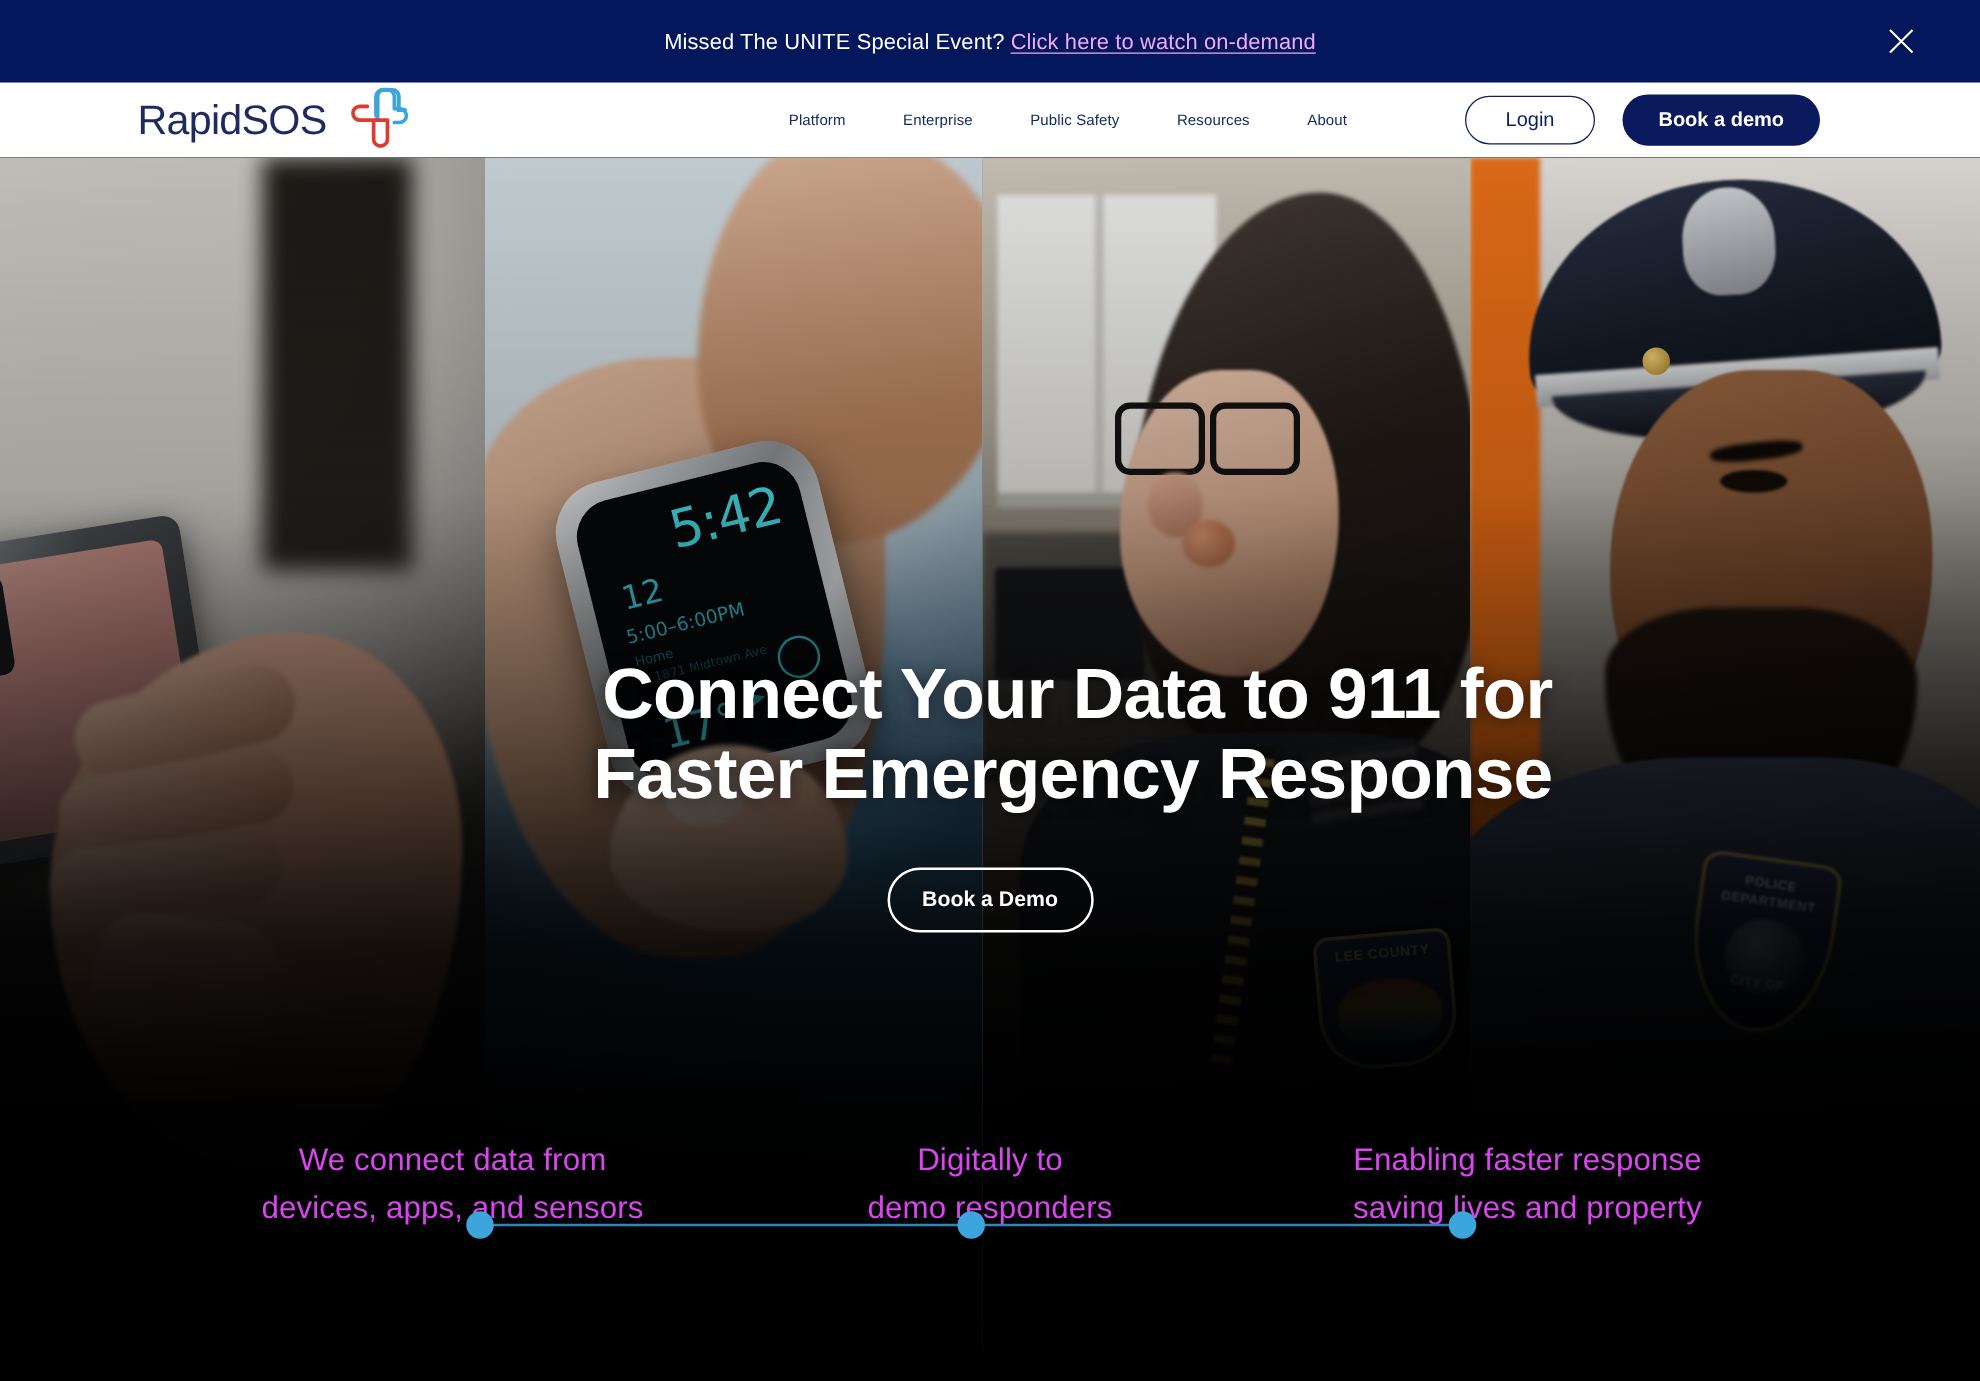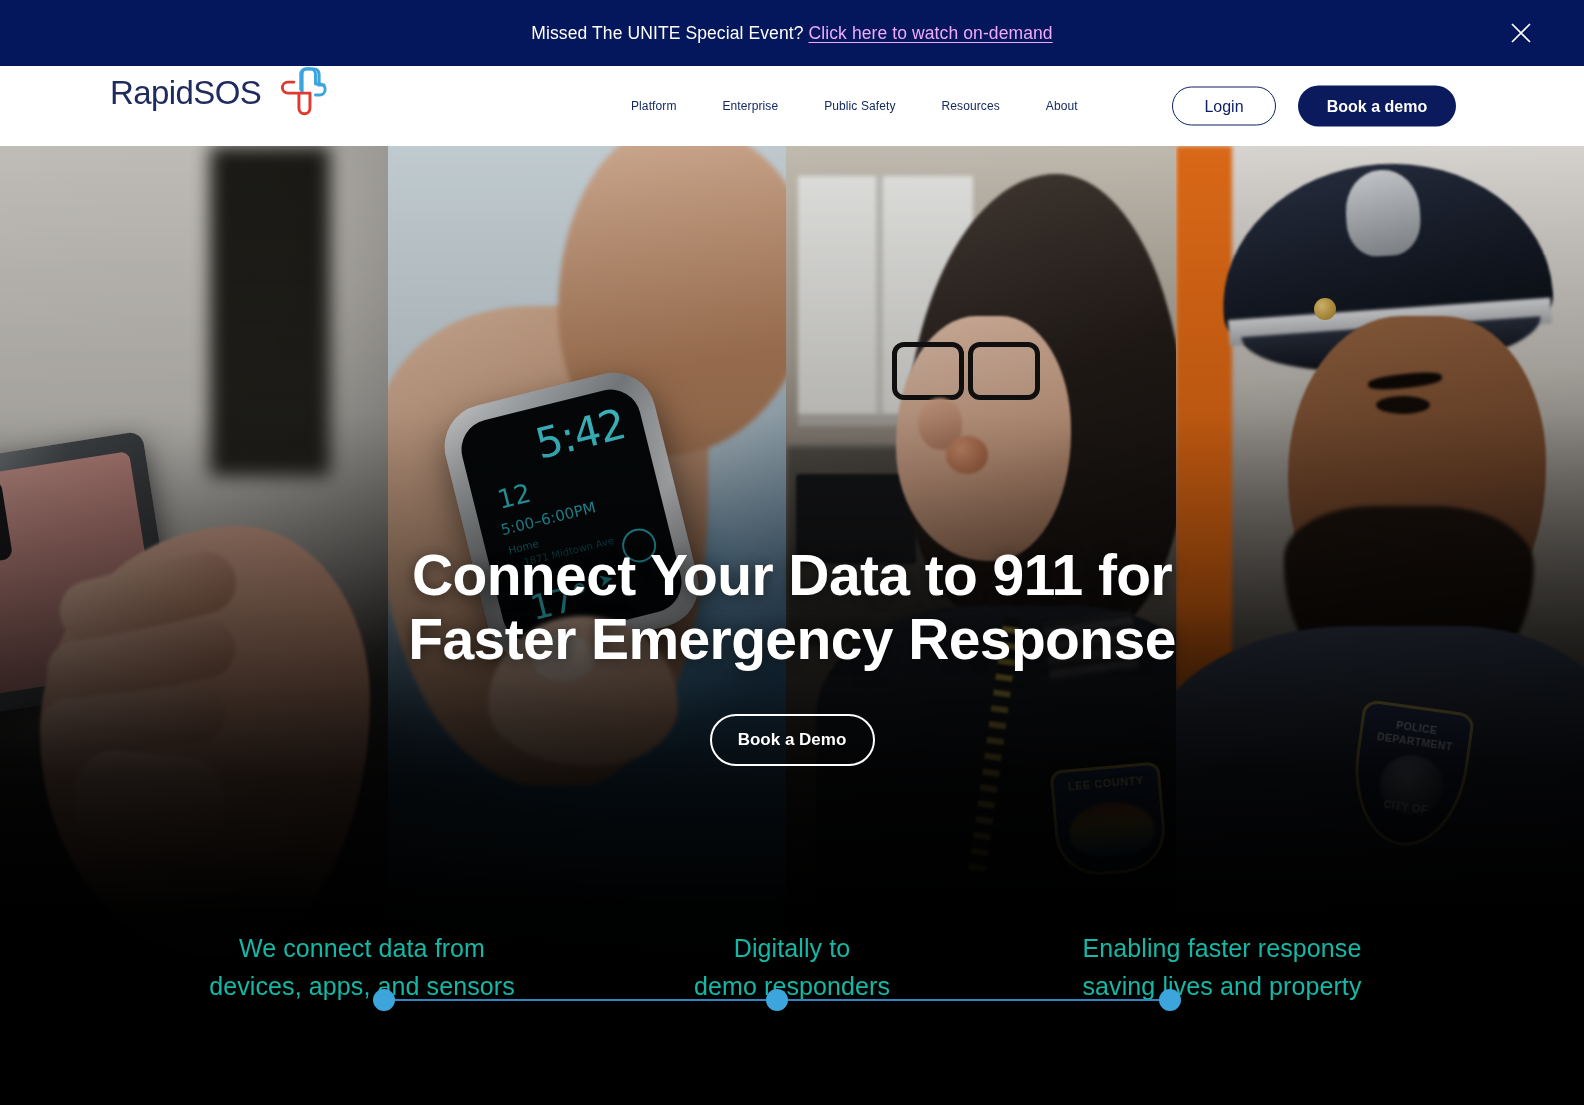--- a/index.html
+++ b/index.html
@@ -25,22 +25,22 @@
   }
   .banner-close{
     position:absolute; right:48px; top:50%; transform:translateY(-50%);
     width:30px; height:30px; cursor:pointer;
     display:flex; align-items:center; justify-content:center;
   }
   .banner-close svg{ display:block; }
 
   
   .header{
-    height:80px; width:100%; background:#fff;
-    display:flex; align-items:flex-start; position:relative;
+    height:60px; width:100%; background:#fff;
+    display:flex; align-items:center; position:relative;
   }
   .logo{
     display:flex; align-items:center; gap:14px;
     margin-left:110px; cursor:pointer; text-decoration:none;
   }
   .logo-word{
     font-size:33px; color:#1f2a5e; letter-spacing:-0.6px;
     font-weight:400;
   }
   .logo-mark{ width:52px; height:54px; display:block; }
@@ -297,35 +297,35 @@
   .polpatch .seal{ position:absolute; left:24px; top:46px; width:64px; height:60px;
     border-radius:50%; background:radial-gradient(circle at 40% 38%,#9aa2b5,#3d4459 72%); filter:blur(1.1px); }
 
   
   .hero-copy{
     position:absolute; left:0; right:0; top:398px; text-align:center; z-index:5;
   }
   .hero-title{
     color:#fff; font-weight:bold; font-size:57px; line-height:1.12;
     letter-spacing:-.6px; text-shadow:0 2px 14px rgba(0,0,0,.55);
-    max-width:900px; margin:0 auto;
+    max-width:900px; margin:0 auto;text-align:right;
   }
   .hero-cta{
     display:inline-flex; align-items:center; justify-content:center;
     margin-top:42px; width:165px; height:52px; border-radius:27px;
     border:2px solid #ffffff; background:transparent; color:#fff;
     font-size:17px; font-weight:bold; font-family:inherit; cursor:pointer;
   }
 
   
   .props{
     position:absolute; left:0; right:0; bottom:96px; z-index:6;
     display:flex; justify-content:center; align-items:flex-start;
   }
-  .prop{ width:430px; text-align:center; color:#14b8a6; }
+  .prop{ width:430px; text-align:center; color:#d946ef; }
   .prop p{ font-size:25px; line-height:1.5; font-weight:300; letter-spacing:.1px; }
 
   .track{
     position:absolute; left:373px; width:808px; bottom:90px; height:22px; z-index:7;
   }
   .track .line{
     position:absolute; left:8px; right:8px; top:10px; height:2px;
     background:#2f86bd;
   }
   .track .dot{

